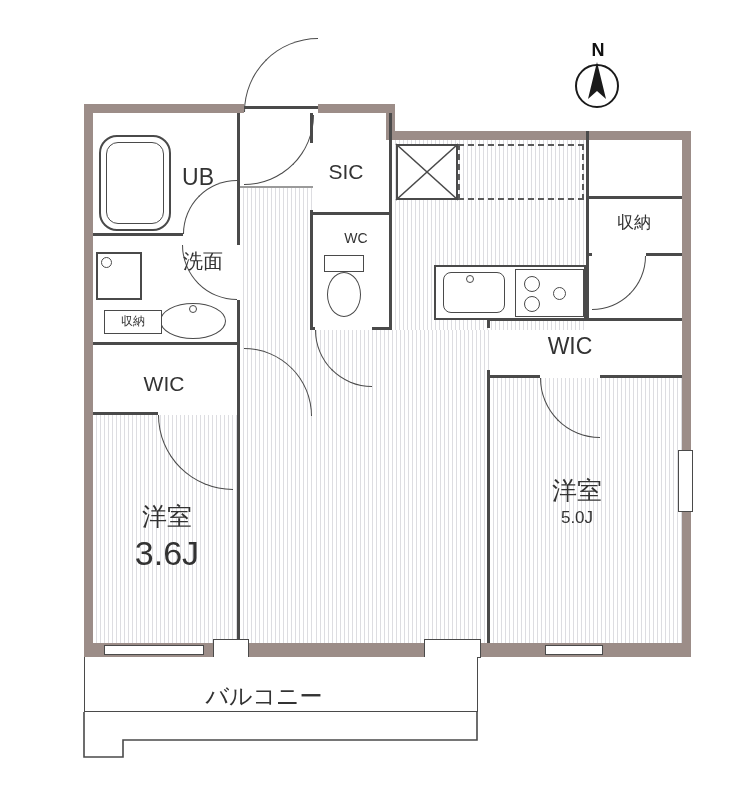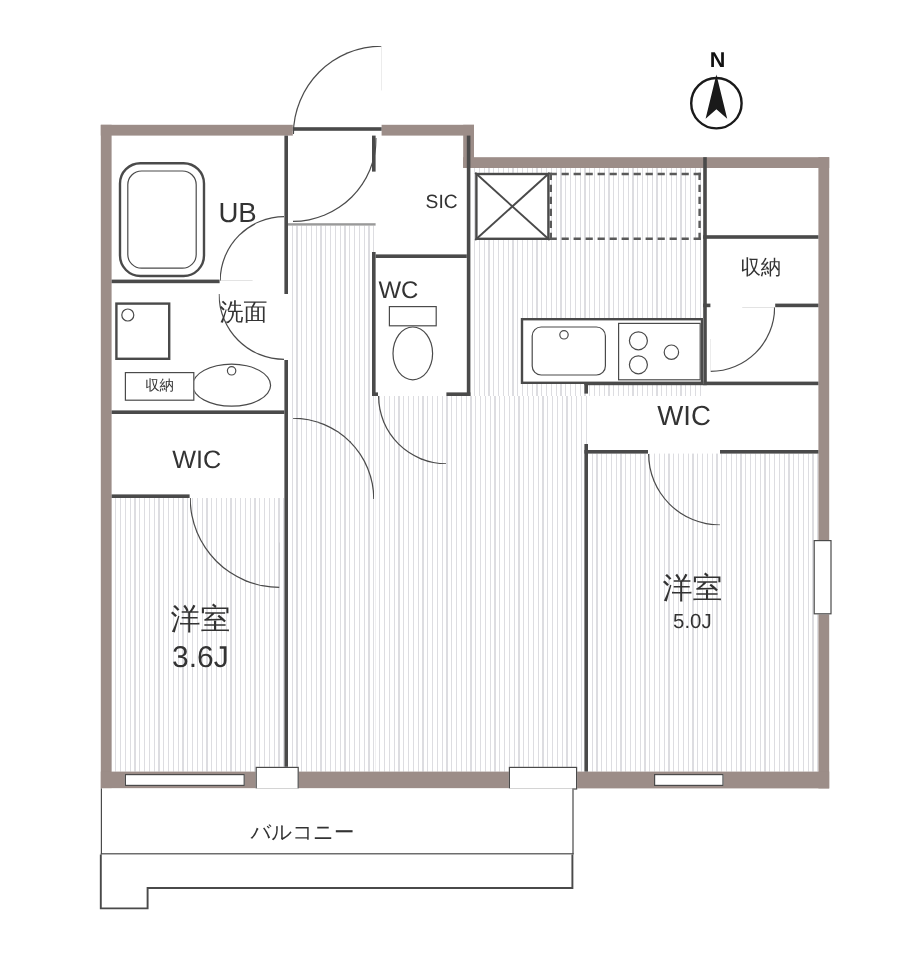--- a/index.html
+++ b/index.html
@@ -115,27 +115,27 @@
   </svg>
 
   <div class="label" style="left:585px;top:40px;width:26px;font-size:18px;font-weight:bold;color:#111">N</div>
 
   <div class="label" style="left:168px;top:165px;width:60px;font-size:23px">UB</div>
   <div class="label" style="left:168px;top:250px;width:70px;font-size:20px">洗面</div>
   <div class="fxt label" style="left:104px;top:310px;width:58px;height:24px;font-size:12px;line-height:21px">収納</div>
   <div class="label" style="left:128px;top:372px;width:72px;font-size:21px">WIC</div>
 
   <div class="label" style="left:108px;top:502px;width:118px;font-size:25px">洋室</div>
-  <div class="label" style="left:108px;top:534px;width:118px;font-size:25px">3.6J</div>
+  <div class="label" style="left:108px;top:534px;width:118px;font-size:34px">3.6J</div>
 
-  <div class="label" style="left:336px;top:160px;width:64px;font-size:16px">SIC</div>
-  <div class="label" style="left:310px;top:231px;width:44px;font-size:20px">WC</div>
+  <div class="label" style="left:314px;top:160px;width:64px;font-size:21px">SIC</div>
+  <div class="label" style="left:334px;top:231px;width:44px;font-size:14px">WC</div>
 
 
   <div class="label" style="left:598px;top:213px;width:72px;font-size:17px">収納</div>
   <div class="label" style="left:532px;top:334px;width:76px;font-size:23px">WIC</div>
 
   <div class="label" style="left:518px;top:476px;width:118px;font-size:25px">洋室</div>
   <div class="label" style="left:518px;top:508px;width:118px;font-size:17px">5.0J</div>
 
-  <div class="label" style="left:180px;top:684px;width:144px;font-size:17px">バルコニー</div>
+  <div class="label" style="left:192px;top:684px;width:144px;font-size:23px">バルコニー</div>
 
 </div>
 
 </body></html>

